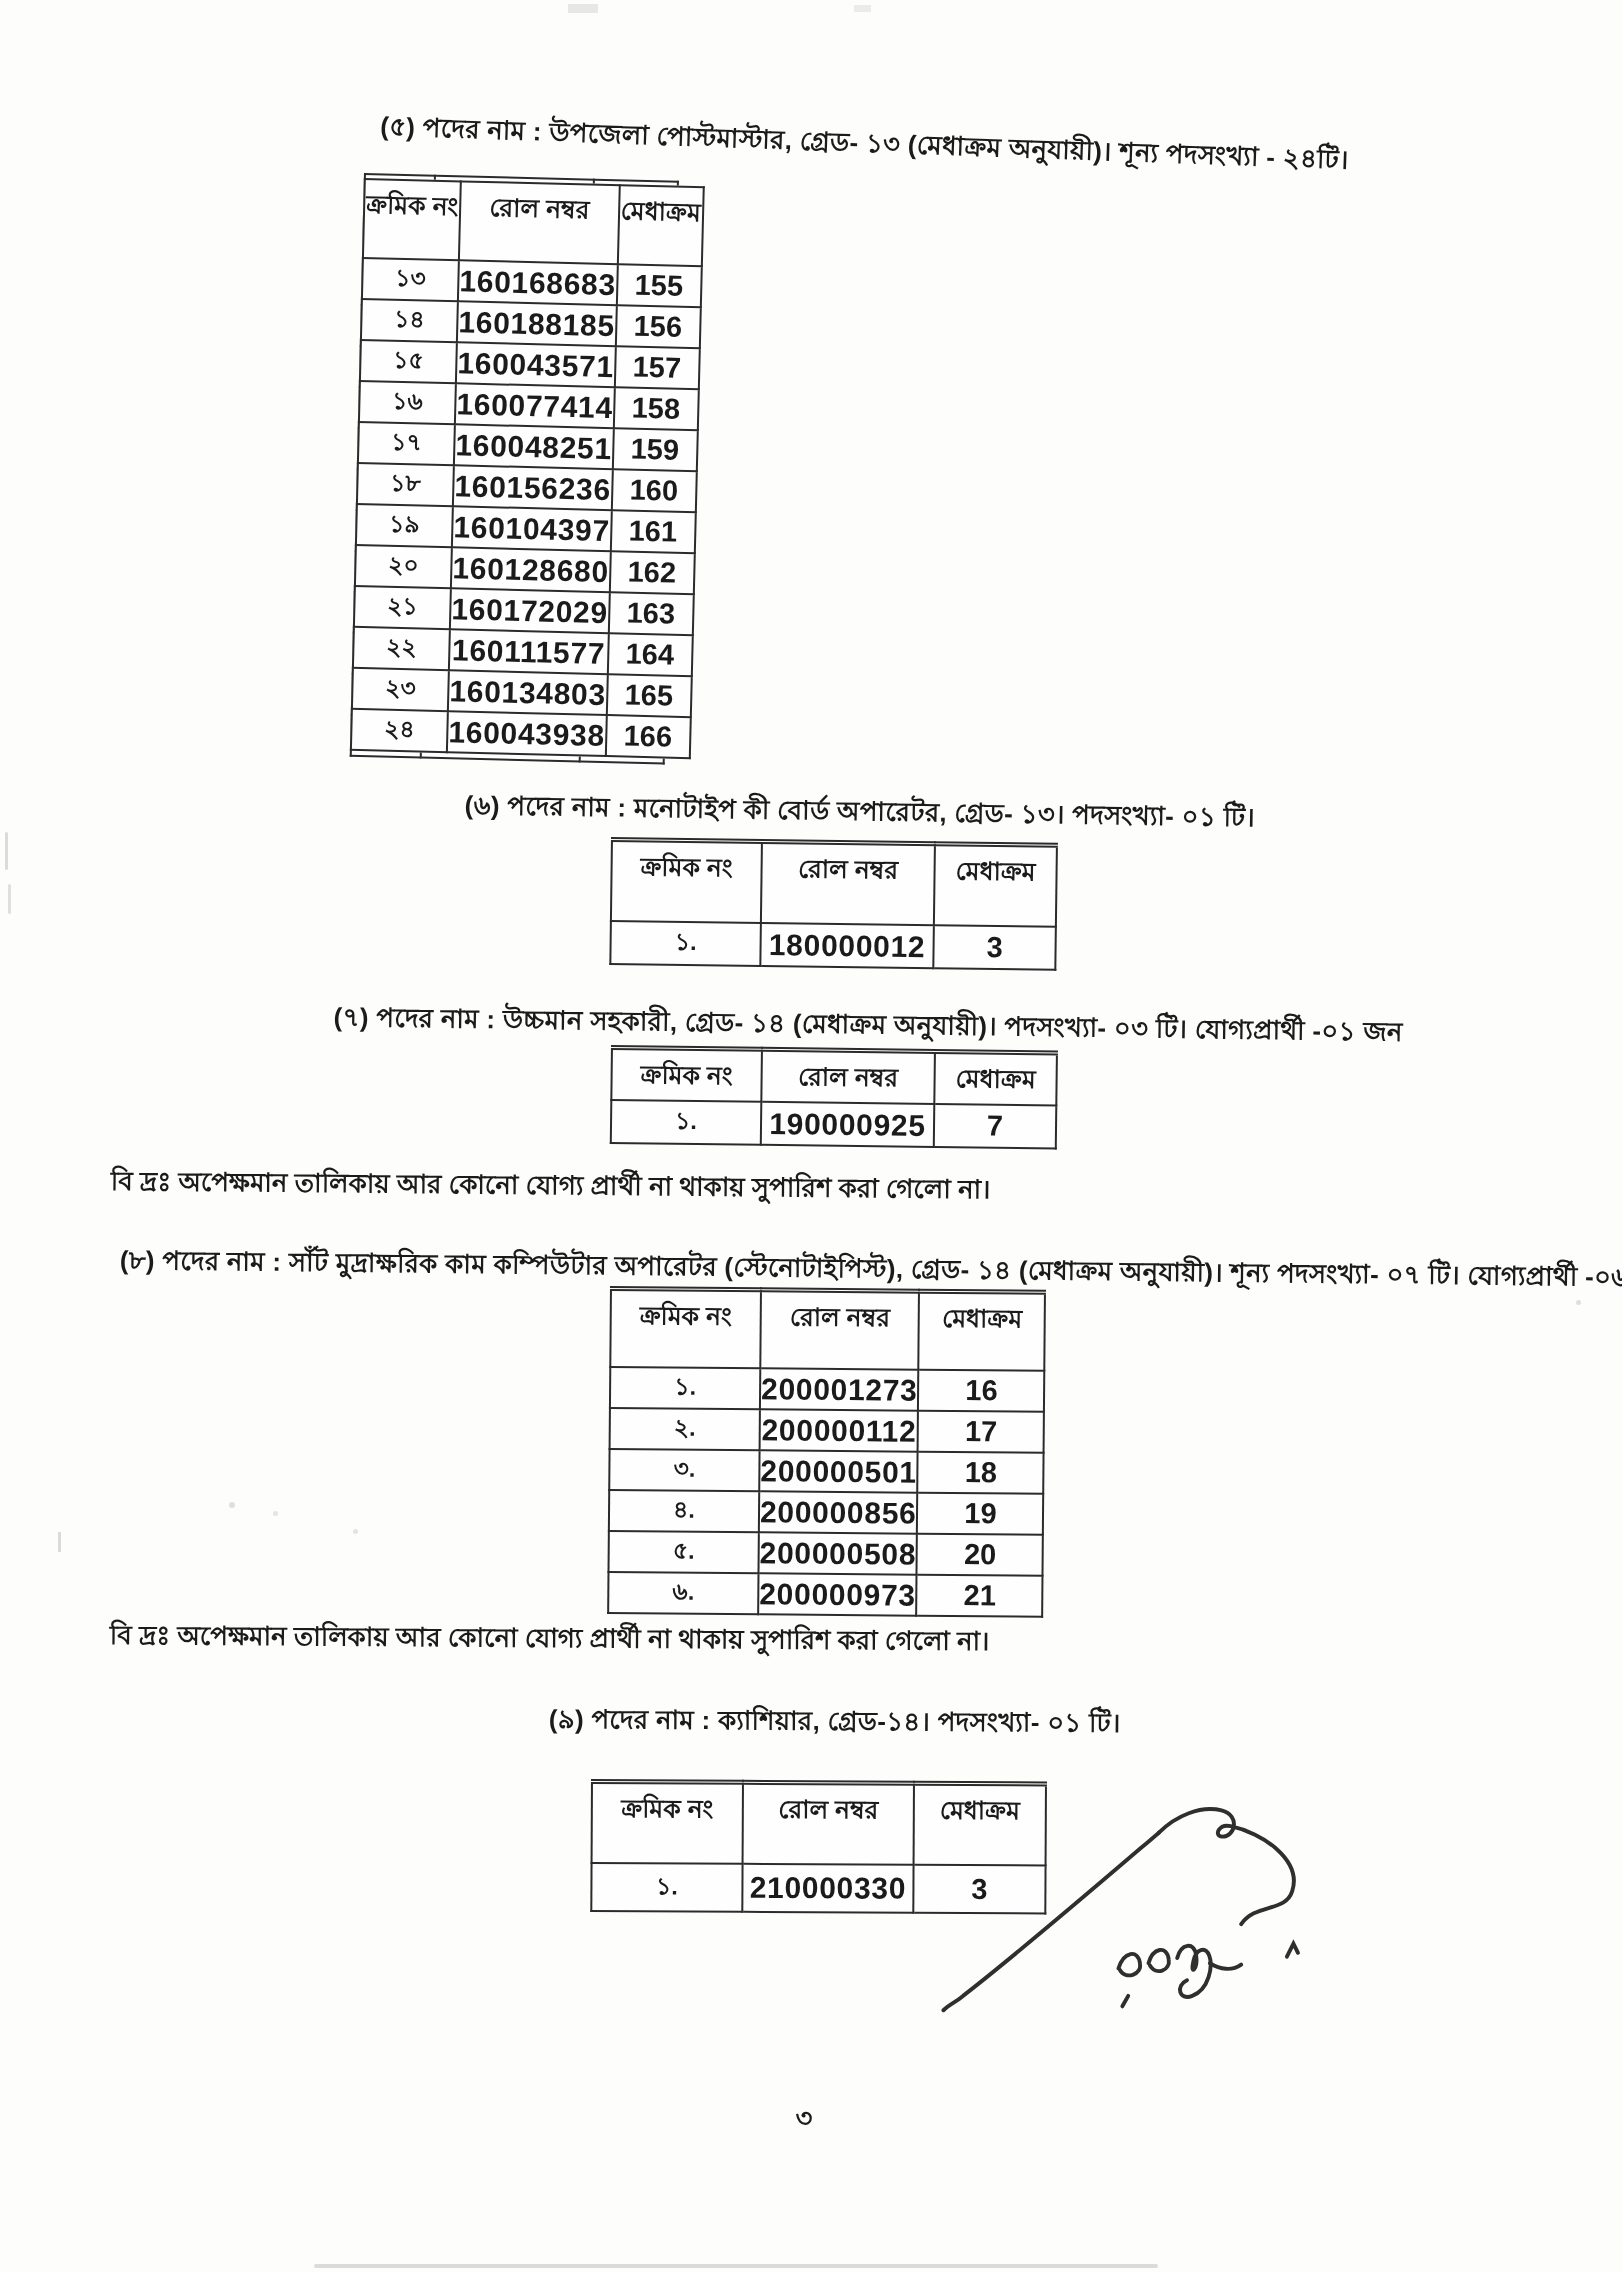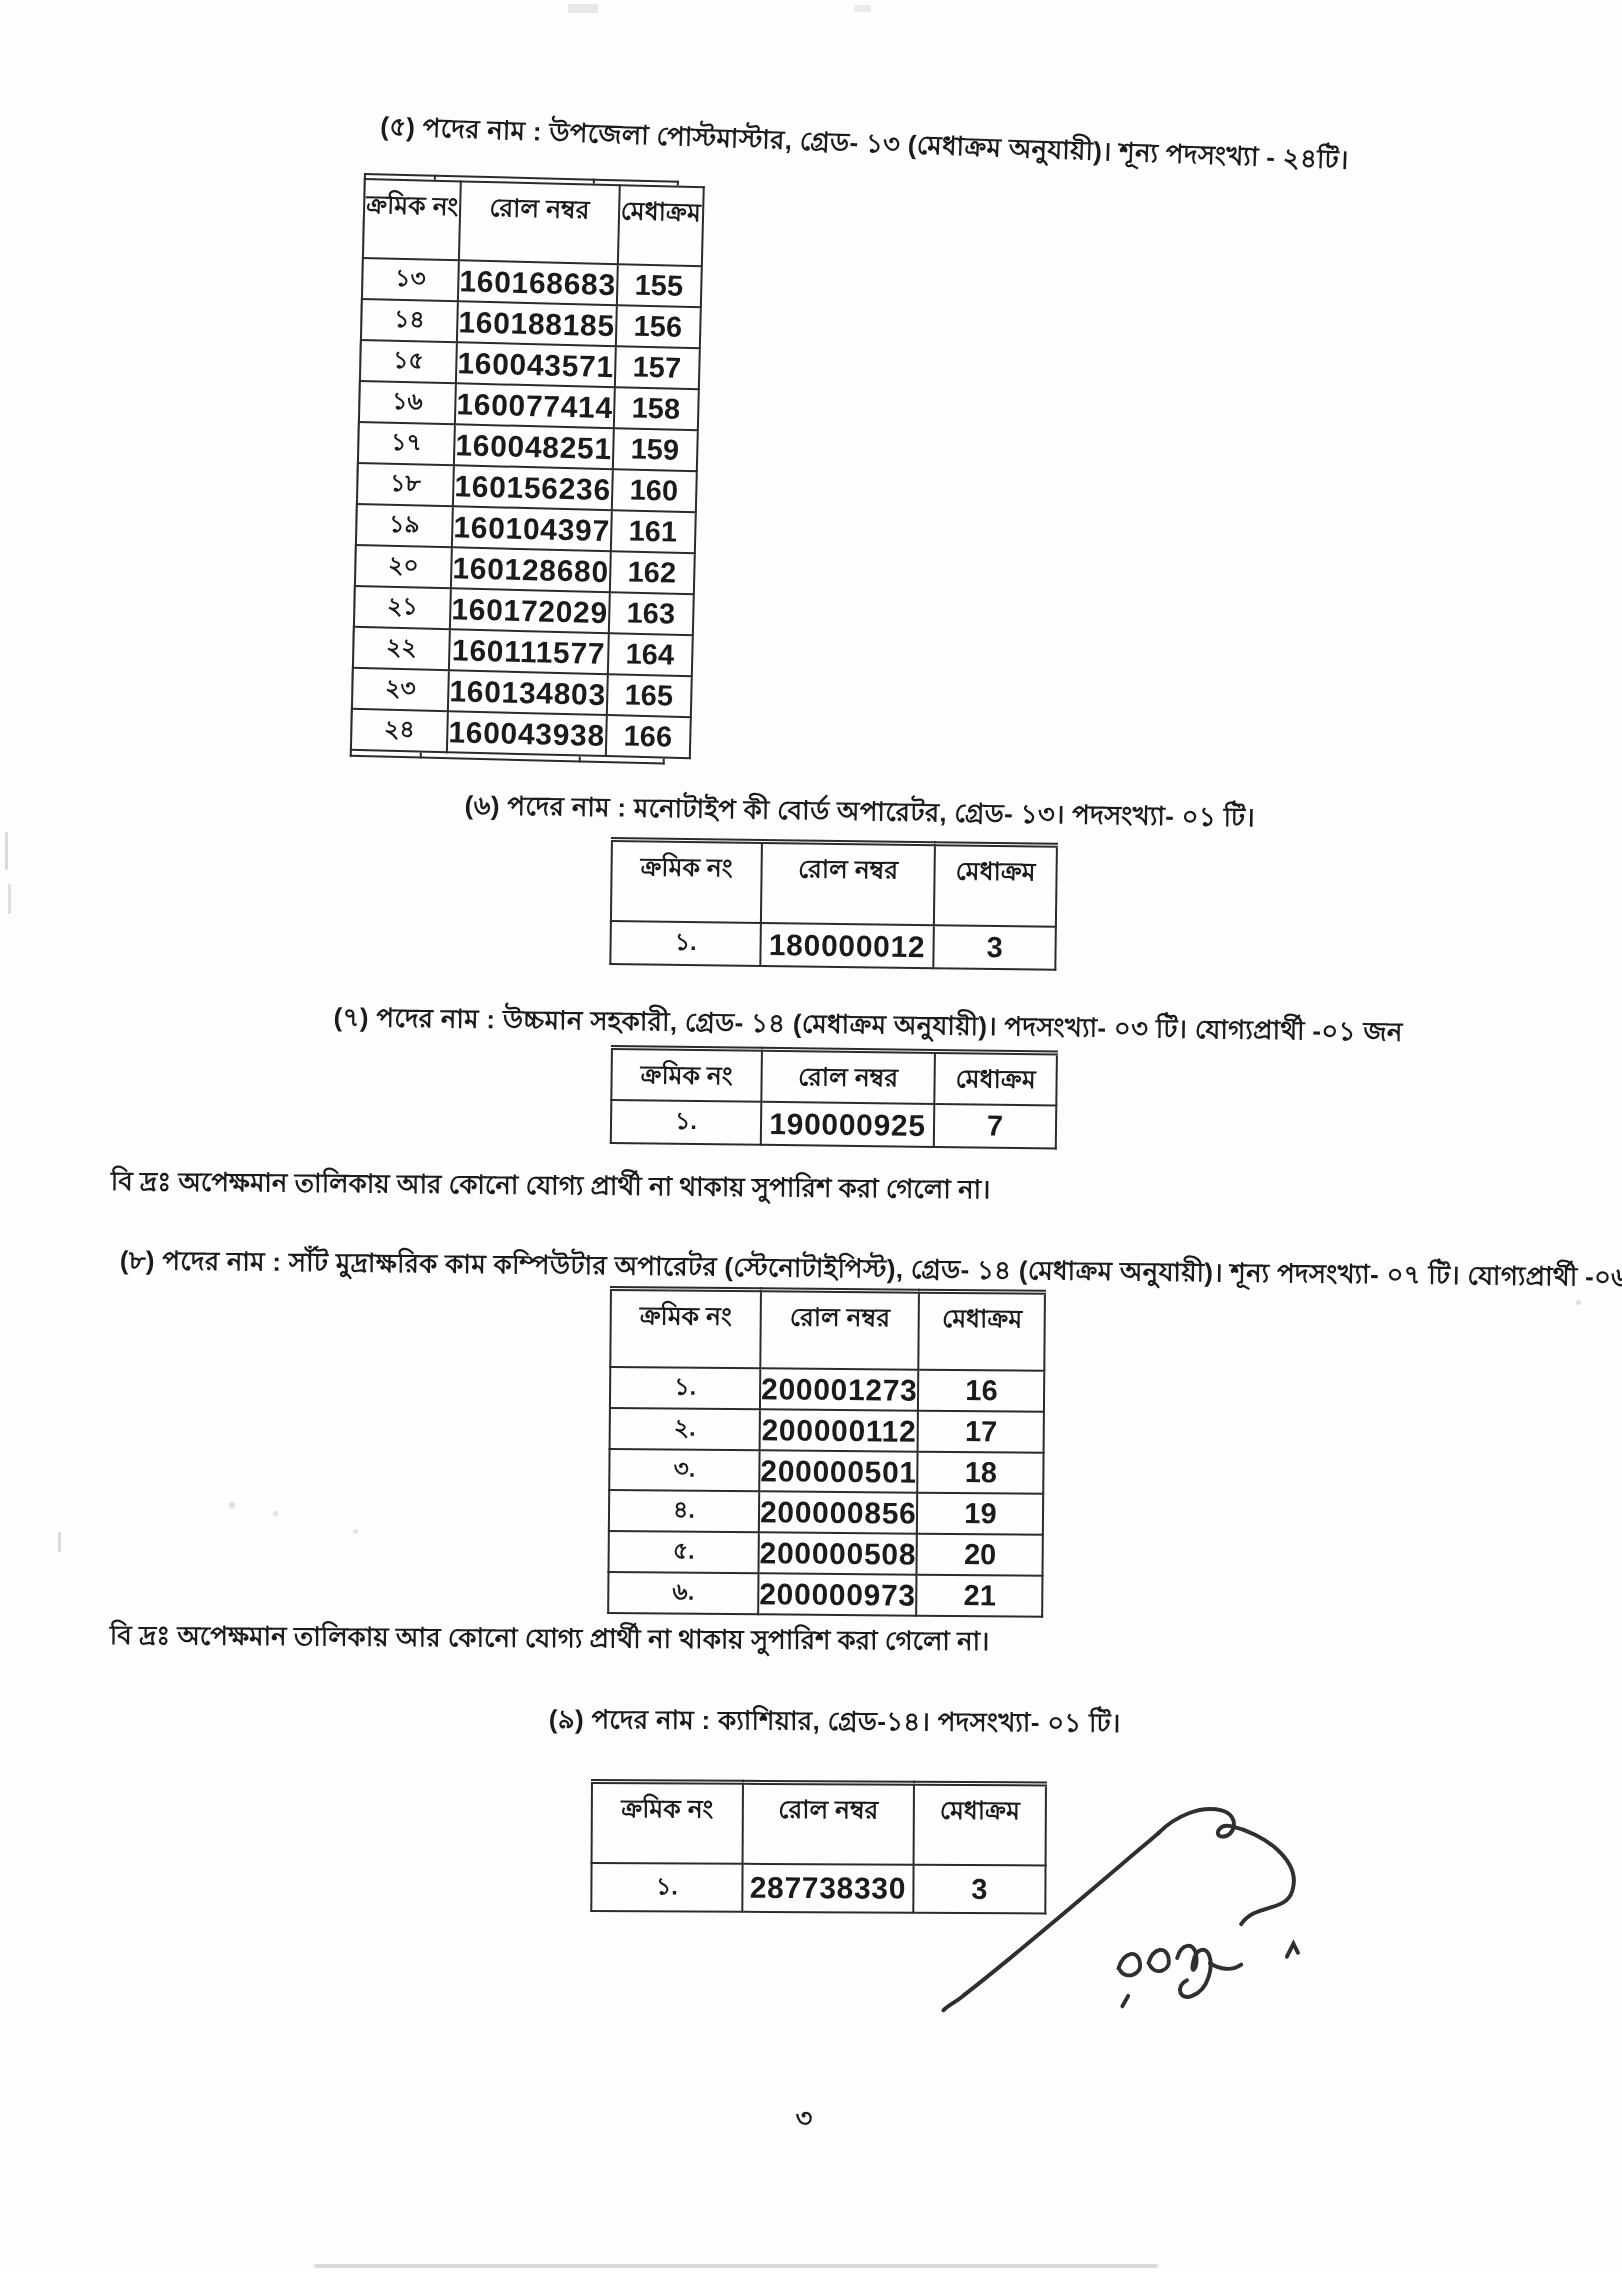--- a/index.html
+++ b/index.html
@@ -357,21 +357,21 @@
       <tr>
         <th>ক্রমিক নং</th>
         <th>রোল নম্বর</th>
         <th>মেধাক্রম</th>
       </tr>
     </thead>
     <tbody>
 
     <tr>
         <td class="serial">১.</td>
-        <td class="roll">287738330</td>
+        <td class="roll">210000330</td>
         <td class="merit">3</td>
       </tr>
       </tbody>
   </table>
 
   <svg class="signature" width="405" height="222" viewBox="0 0 620 340">
     <g fill="none" stroke="#2f2f2f" stroke-width="6" stroke-linecap="round">
       <path d="M22 322 C 30 314, 40 310, 52 300 C 140 232, 270 120, 352 50"></path>
       <path d="M352 50 C 378 24, 416 8, 448 16 C 478 24, 468 58, 448 56 C 436 54, 444 36, 462 40 C 510 50, 572 92, 556 140 C 546 172, 500 158, 478 190"></path>
       <path d="M290 258 c 8 -26, 30 -30, 33 -8 c 3 18 -22 26 -31 10 m 44 -10 c 7 -24, 28 -28, 31 -6 c 3 17 -20 26 -29 9 m 42 -11 c 6 -22, 26 -26, 29 -4 c 3 20 -10 34 -4 8 c 4 -18, 18 -22, 24 -8 c 6 16 0 52 -26 62 c -20 8 -26 -16 -8 -24"></path>

